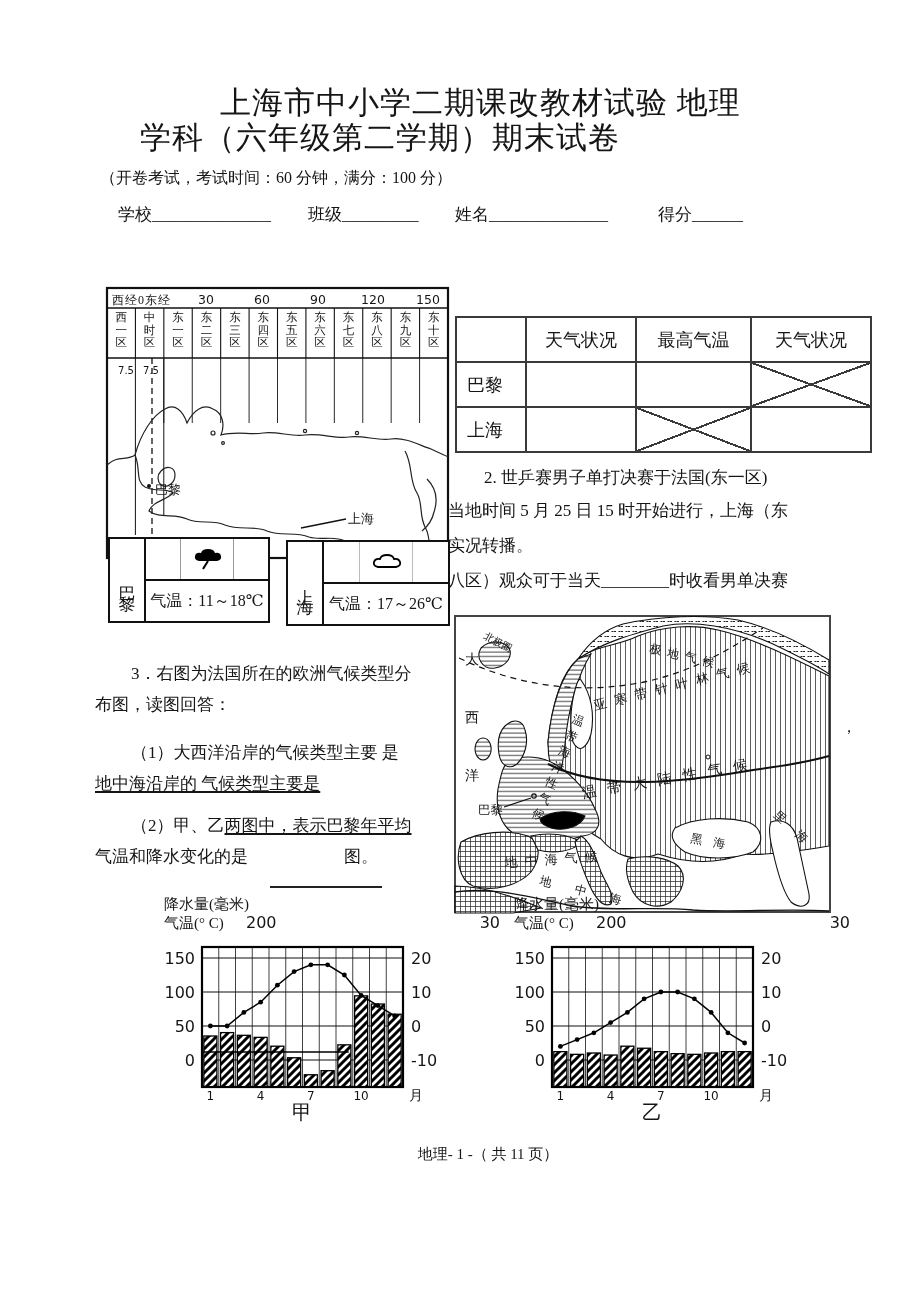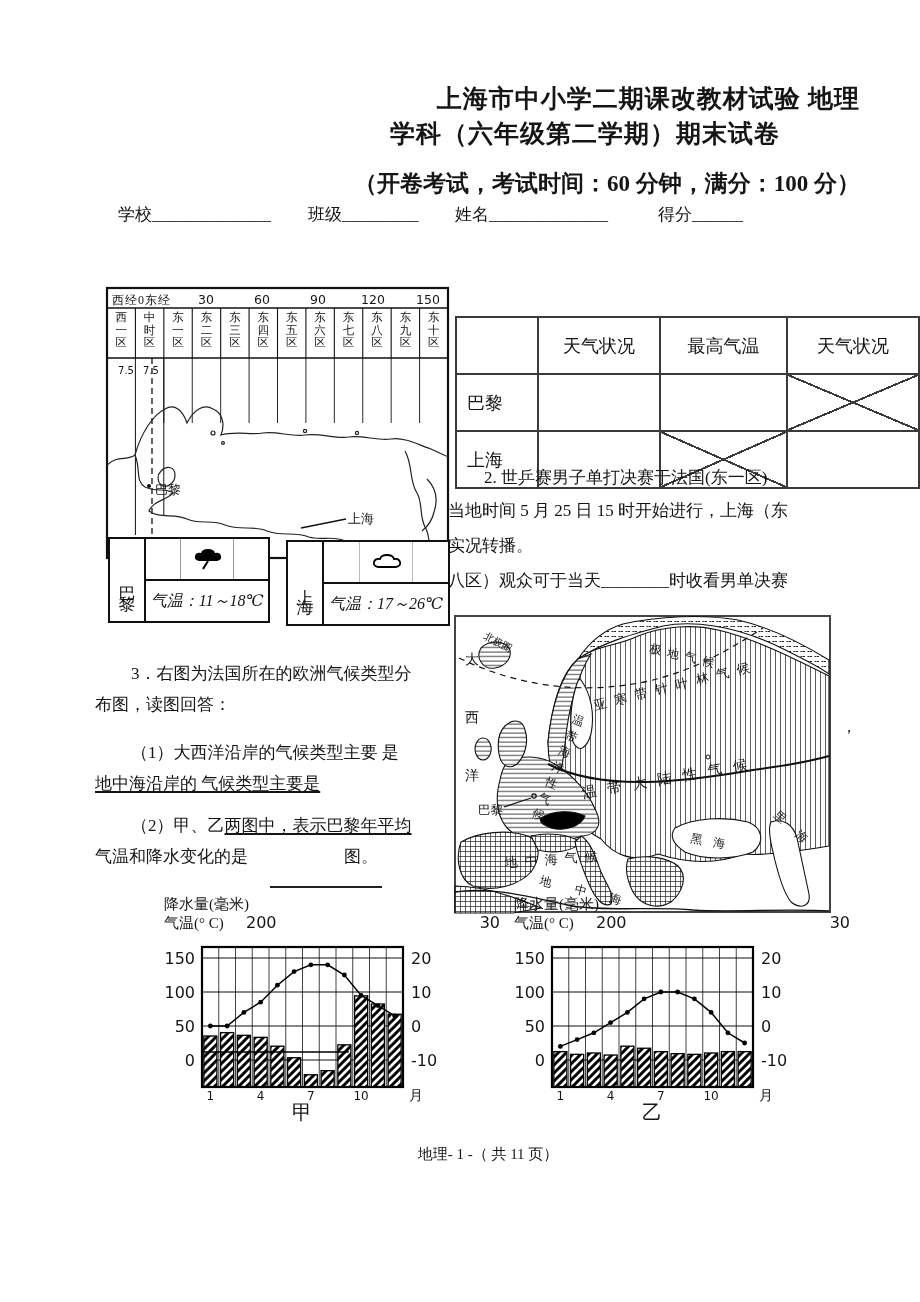--- a/index.html
+++ b/index.html
@@ -1,41 +1,41 @@
 <!DOCTYPE html>
 <html><head>
 <meta charset="utf-8">
 <style>
   html,body{margin:0;padding:0;background:#888;}
   .page{position:relative;width:920px;height:1302px;background:#fff;color:#151515;
         font-family:"Liberation Serif","DejaVu Serif",serif;overflow:hidden;}
   .abs{position:absolute;}
   .sans{font-family:"DejaVu Sans","Liberation Sans",sans-serif;}
-  .ttl{font-weight:bold;font-size:25px;text-align:right;letter-spacing:1px;white-space:nowrap;}
-  .subttl{font-size:23px;text-align:right;white-space:nowrap;font-weight:bold;}
+  .ttl{font-weight:normal;font-size:31px;text-align:left;letter-spacing:1px;white-space:nowrap;}
+  .subttl{font-size:16px;text-align:left;white-space:nowrap;}
   .infolabel{font-size:17px;}
   .blankline{letter-spacing:0px;}
   .sechead{font-weight:bold;font-size:18px;white-space:nowrap;}
   .qtext{font-size:17px;line-height:31px;}
   .indent{display:inline-block;width:36px;}
   .ansline{text-decoration:underline;text-decoration-thickness:1.5px;text-underline-offset:2px;}
   .q1table{border-collapse:collapse;table-layout:fixed;}
-  .q1table td{border:2px solid #3a3a3a;height:43px;font-size:18px;text-align:center;vertical-align:middle;padding:6px;}
+  .q1table td{border:2px solid #3a3a3a;height:43px;font-size:18px;text-align:center;vertical-align:middle;padding:0;}
   .q1table td.rowlabel{text-align:left;padding-left:10px;}
   .crossx{background-image:
      linear-gradient(to top right, transparent calc(50% - 1px), #3a3a3a calc(50% - 1px), #3a3a3a calc(50% + 1px), transparent calc(50% + 1px)),
      linear-gradient(to bottom right, transparent calc(50% - 1px), #3a3a3a calc(50% - 1px), #3a3a3a calc(50% + 1px), transparent calc(50% + 1px));}
   .wcard{position:absolute;background:#fff;border:2.5px solid #111;display:flex;}
   .wcity{width:34px;border-right:2.5px solid #111;display:flex;align-items:center;justify-content:center;
          writing-mode:vertical-rl;text-orientation:upright;font-size:17px;letter-spacing:9px;padding-top:4px;}
   .wright{flex:1;display:flex;flex-direction:column;}
   .wicon{height:40px;border-bottom:2.5px solid #111;display:flex;align-items:center;justify-content:center;}
   .wiconcell{width:52px;height:100%;border-left:1.5px solid #999;border-right:1.5px solid #999;
              display:flex;align-items:center;justify-content:center;}
-  .wtemp{flex:1;display:flex;align-items:center;justify-content:center;font-size:16px;white-space:nowrap;font-style:italic;}
+  .wtemp{flex:1;display:flex;align-items:center;justify-content:center;font-size:16px;white-space:nowrap;}
   .footer{font-size:15px;text-align:center;}
   svg text{fill:#151515;}
 </style>
 </head>
 <body>
 
 <div class="page">
 
   <svg width="0" height="0" style="position:absolute" aria-hidden="true">
     <defs>

